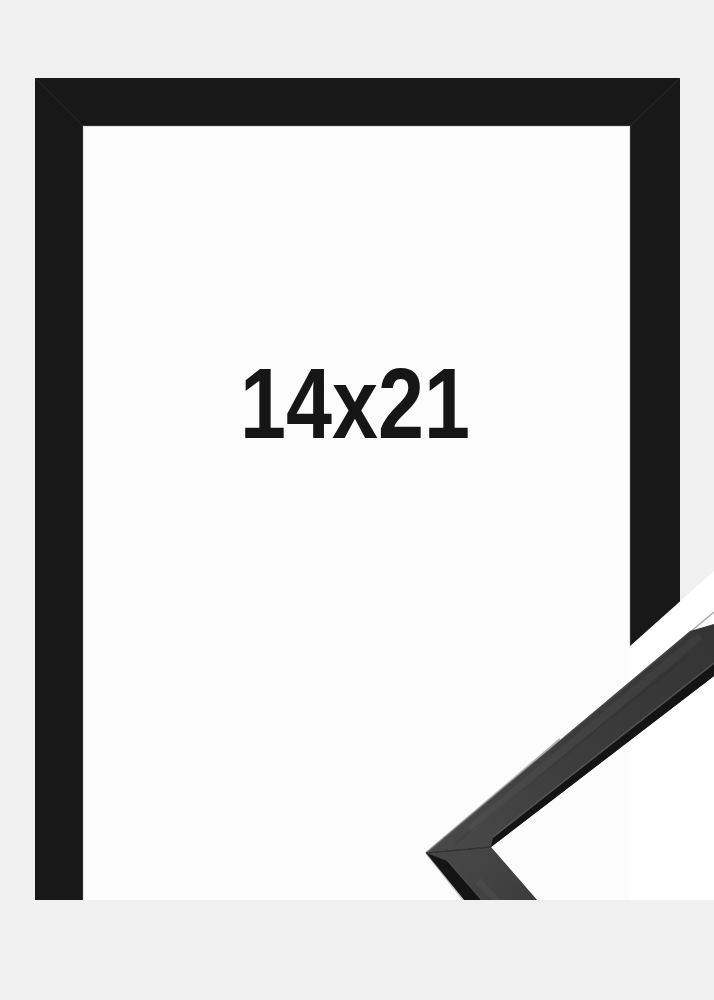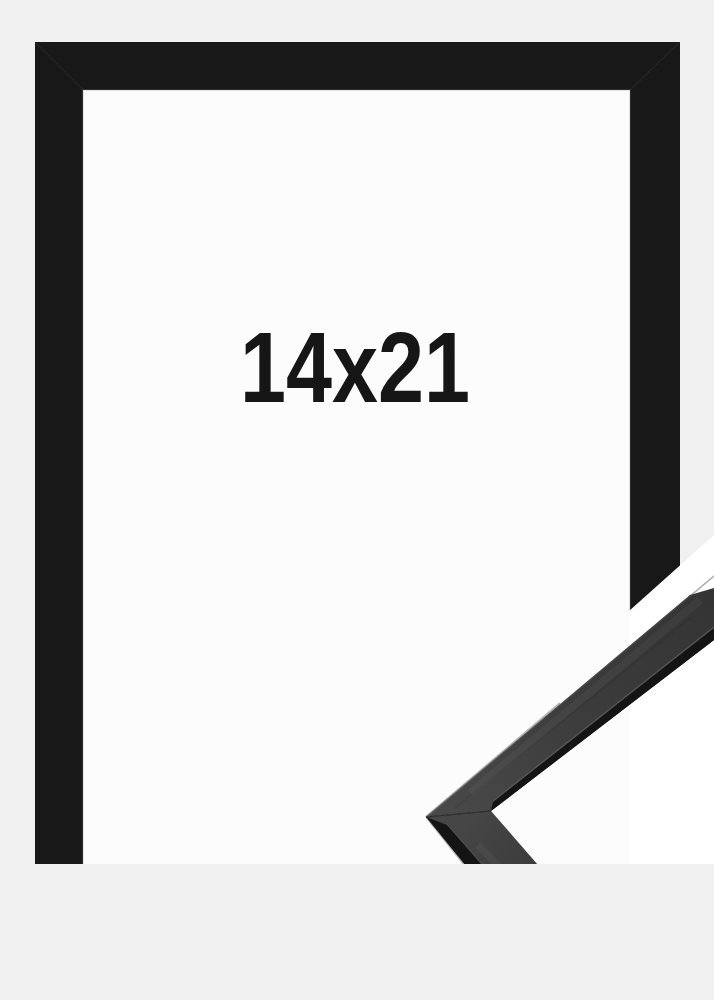--- a/index.html
+++ b/index.html
@@ -6,20 +6,21 @@
     margin: 0;
     padding: 0;
     background: #f0f0f1;
     font-family: "Liberation Sans", sans-serif;
   }
   .stage {
     position: relative;
     width: 714px;
     height: 864px;
     overflow: hidden;
+    margin-top: 36px;
   }
   .stage svg {
     display: block;
     width: 714px;
     height: 1000px;
   }
   .size-text {
     font-family: "Liberation Sans", "DejaVu Sans", sans-serif;
     font-weight: 700;
   }

